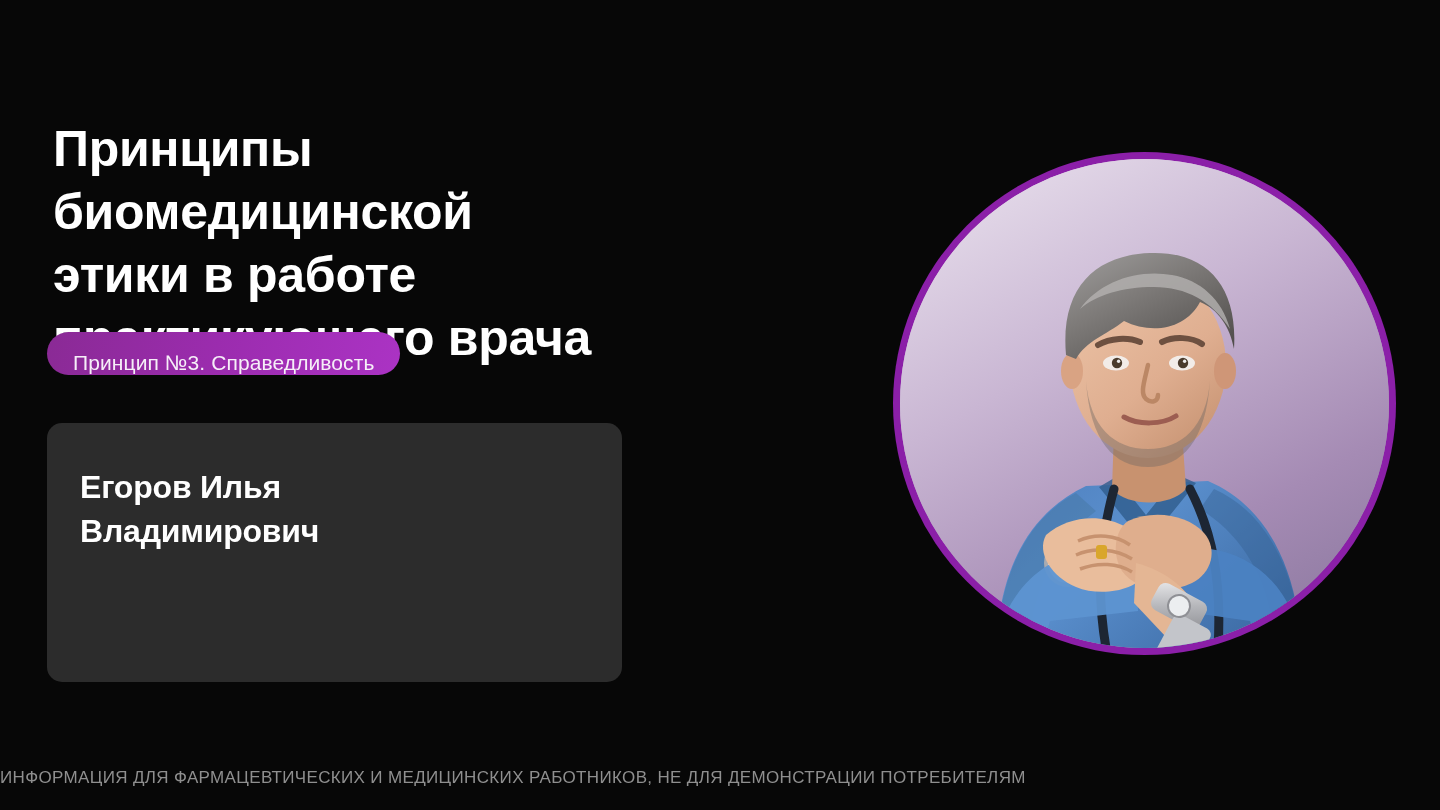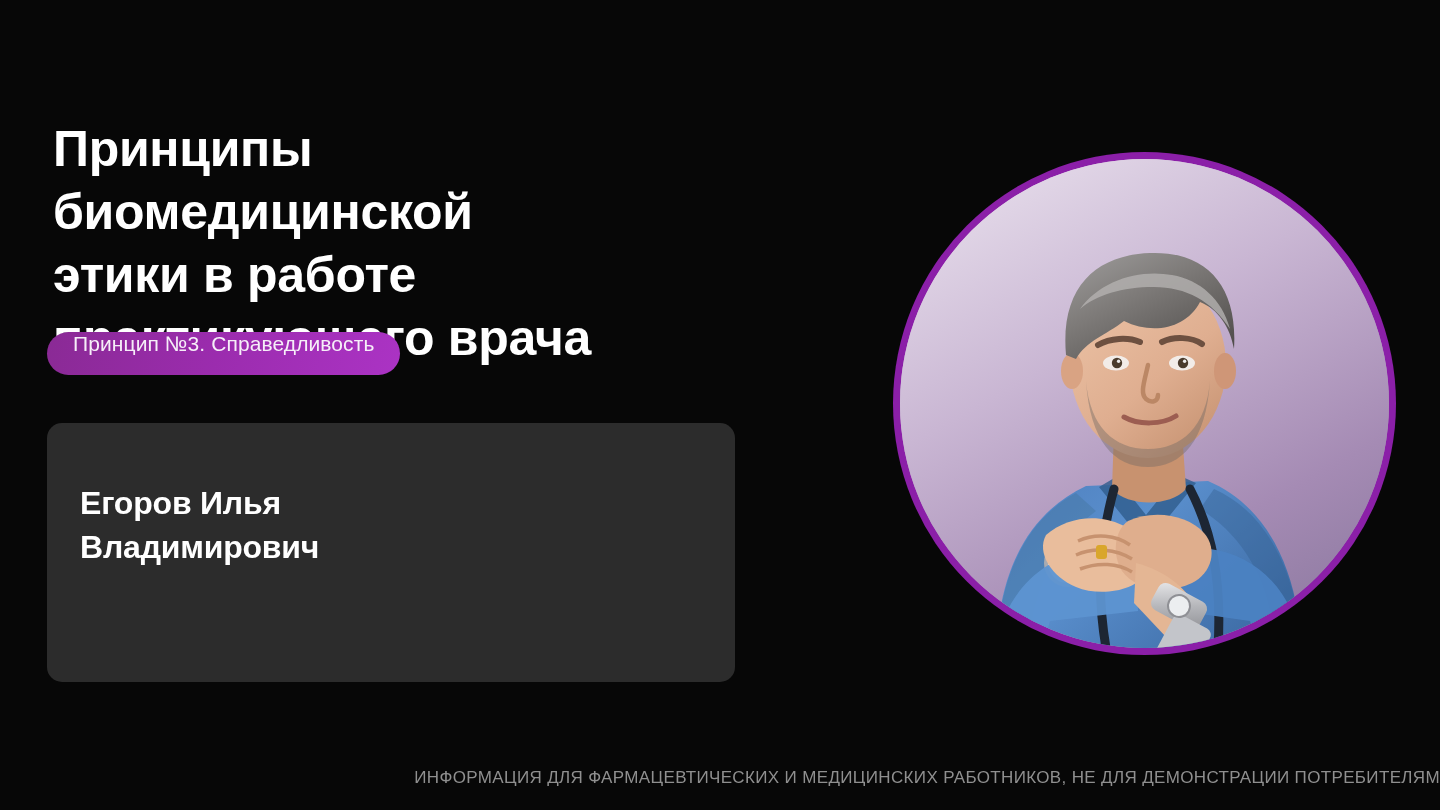--- a/index.html
+++ b/index.html
@@ -43,40 +43,40 @@
     white-space: pre-line;
   }
 
   .principle-badge {
     position: absolute;
     left: 0;
     top: 332px;
     height: 43px;
     padding: 0 26px;
     display: inline-flex;
-    align-items: flex-start;
+    align-items: flex-end;
     border-radius: 22px;
     background: linear-gradient(100deg, #8a2a95 0%, #9b2cae 48%, #ab33c4 100%);
     color: #f6eef8;
     font-size: 21px;
     font-weight: normal;
     letter-spacing: 0.1px;
     box-sizing: border-box;
   }
 
   .speaker-card {
     position: absolute;
     left: 0;
     top: 423px;
-    width: 688px;
+    width: 575px;
     height: 259px;
     background: #2c2c2c;
     border-radius: 15px;
     box-sizing: border-box;
-    padding: 58px 34px 0 33px;
+    padding: 42px 34px 0 33px;
   }
 
   .speaker-name {
     margin: 0;
     color: #ffffff;
     font-size: 32px;
     font-weight: bold;
     line-height: 44px;
     letter-spacing: -0.2px;
     white-space: pre-line;
@@ -113,21 +113,21 @@
       radial-gradient(circle at 34% 20%, #e2d6e7 0%, #cdbbd6 26%, #b29cc0 58%, #9c82ad 80%, #8d7aa0 100%);
   }
   .portrait-svg { display: block; width: 100%; height: 100%; }
 
   
   .footer-disclaimer {
     position: absolute;
     left: 0;
     right: 0;
     bottom: 22px;
-    text-align: right;
+    text-align: left;
     color: #8f8f8f;
     font-size: 17px;
     letter-spacing: 0.35px;
     white-space: nowrap;
   }
 </style>
 </head>
 <body>
 
 <div id="slide">

